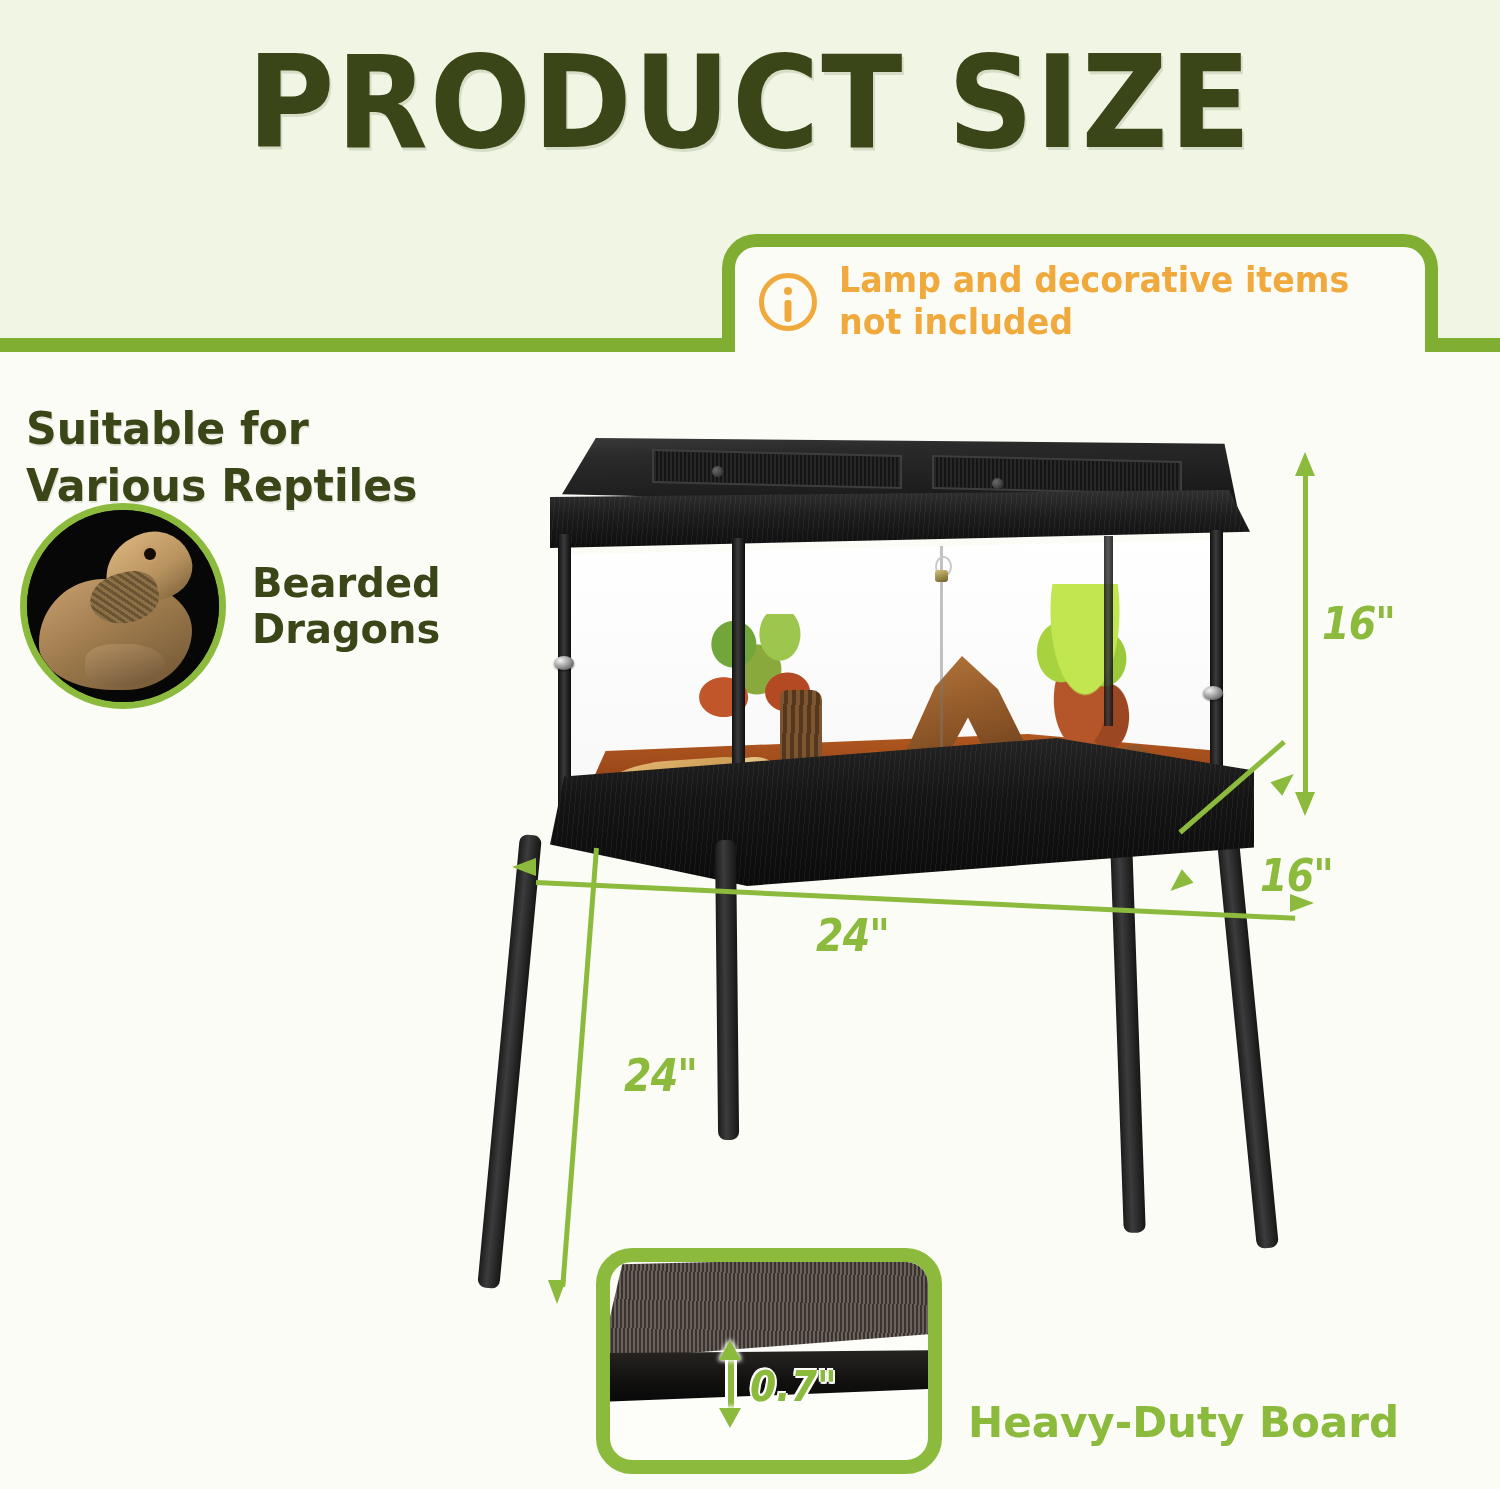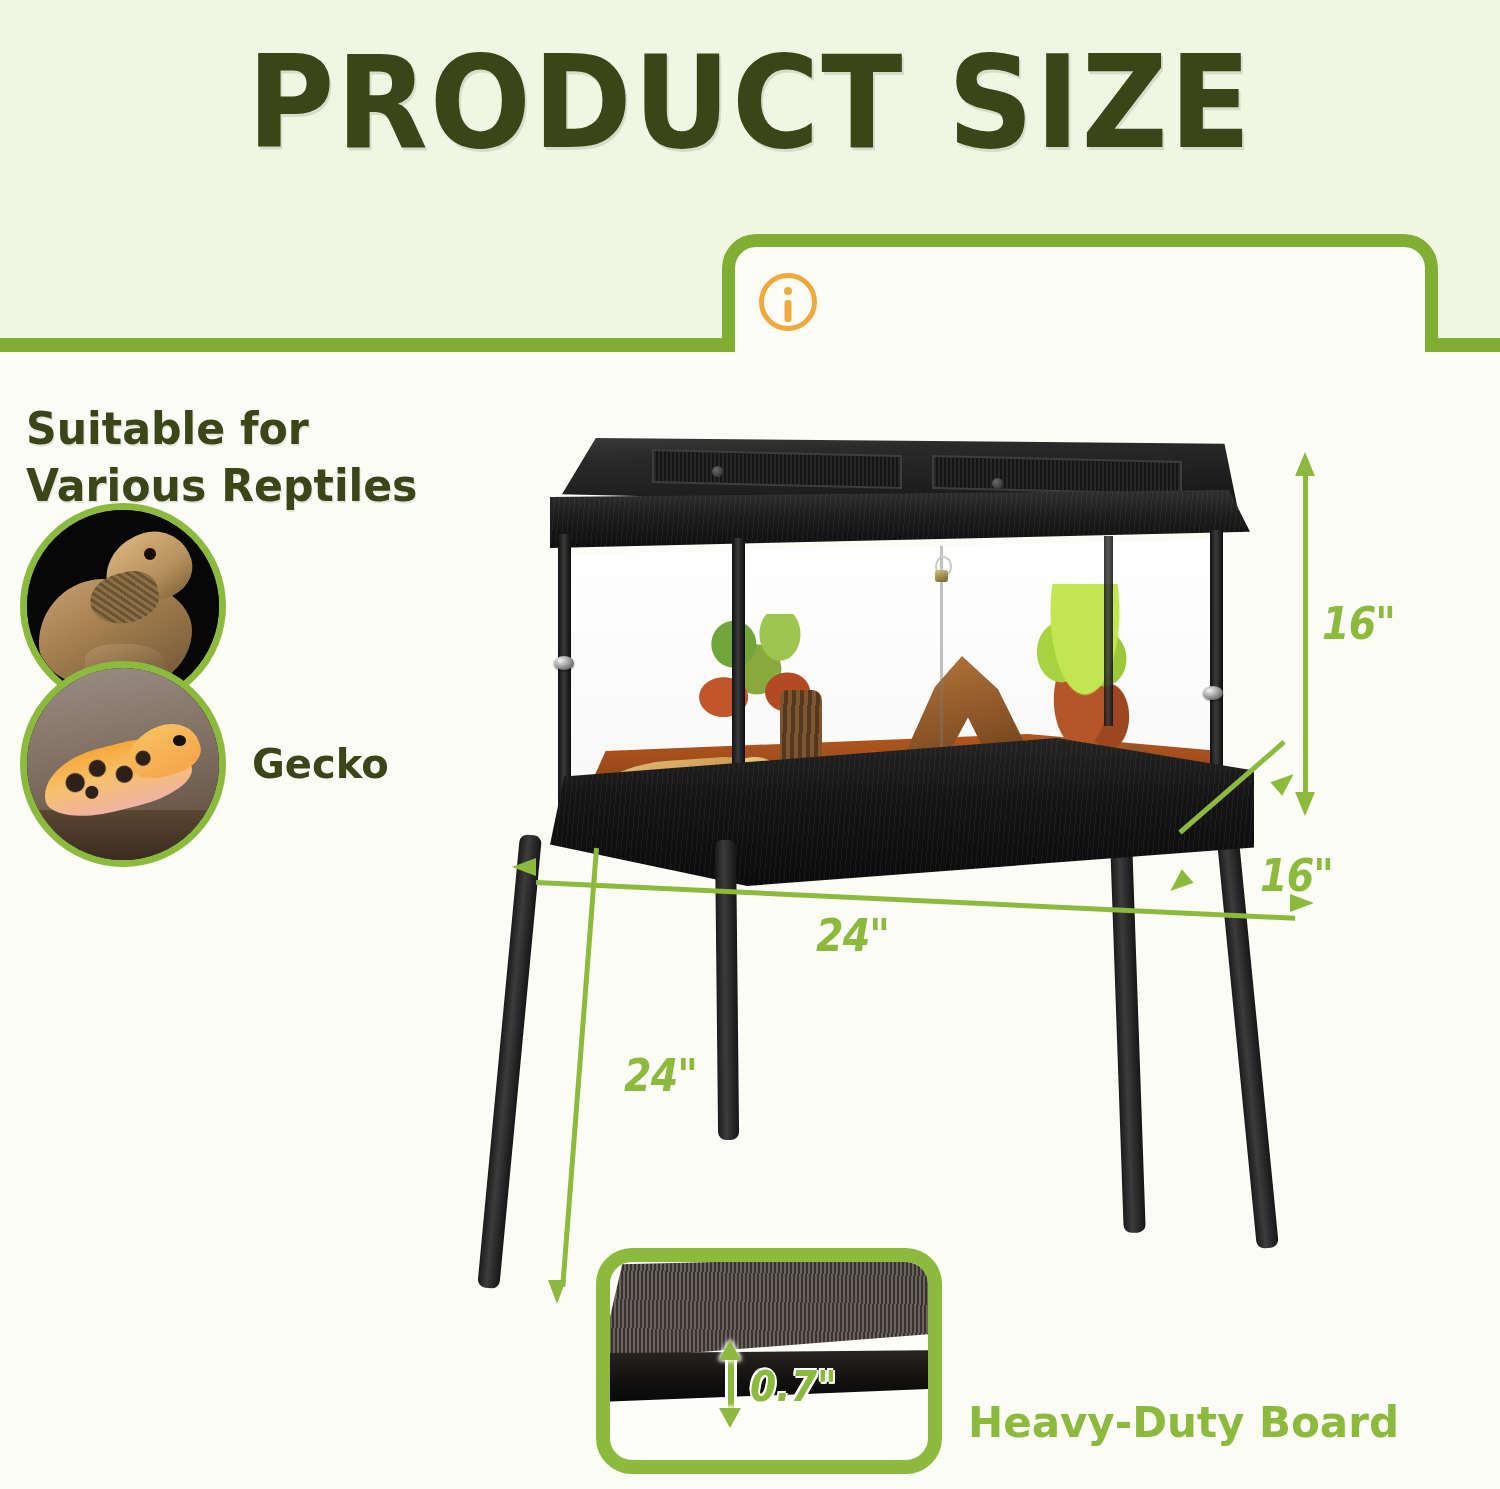--- a/index.html
+++ b/index.html
@@ -476,54 +476,48 @@
 
 <div class="stage">
 
   <div class="header-band"></div>
   <div class="header-rule"></div>
   <div class="page-title">PRODUCT SIZE</div>
 
   <div class="info-badge">
     <div class="info-inner">
       <div class="info-icon"></div>
+      <div>
+        <div class="info-text">Lamp and decorative items</div>
+        <div class="info-text">not included</div>
+      </div>
     </div>
   </div>
 
   <div class="suitable-head">
     <div>Suitable for</div>
     <div>Various Reptiles</div>
   </div>
 
   <div class="reptile-list">
 
     <div class="reptile-row">
       <div class="reptile-circle">
         <div class="photo art-bd">
           <div class="body"></div>
             <div class="limb"></div>
             <div class="head"></div>
           <div class="beard"></div>
             <div class="eye"></div>
         </div>
       </div>
+      <div class="reptile-label">Bearded
+Dragons</div>
     </div>
 
-    <div class="reptile-row">
-      <div class="reptile-circle">
-        <div class="photo art-gk">
-          <div class="ground"></div>
-            <div class="body"></div>
-            <div class="head"></div>
-          <div class="spots"></div>
-            <div class="eye"></div>
-        </div>
-      </div>
-      <div class="reptile-label">Gecko</div>
-    </div>
 
 
 
   </div>
 
   <div class="product">
 
     <div class="leg leg-bl"></div>
     <div class="leg leg-br"></div>
 

